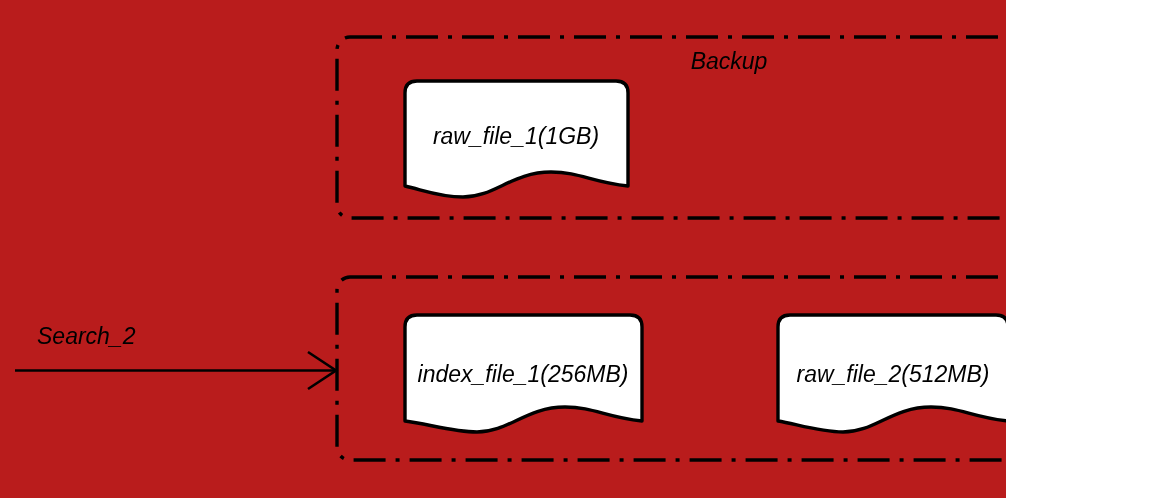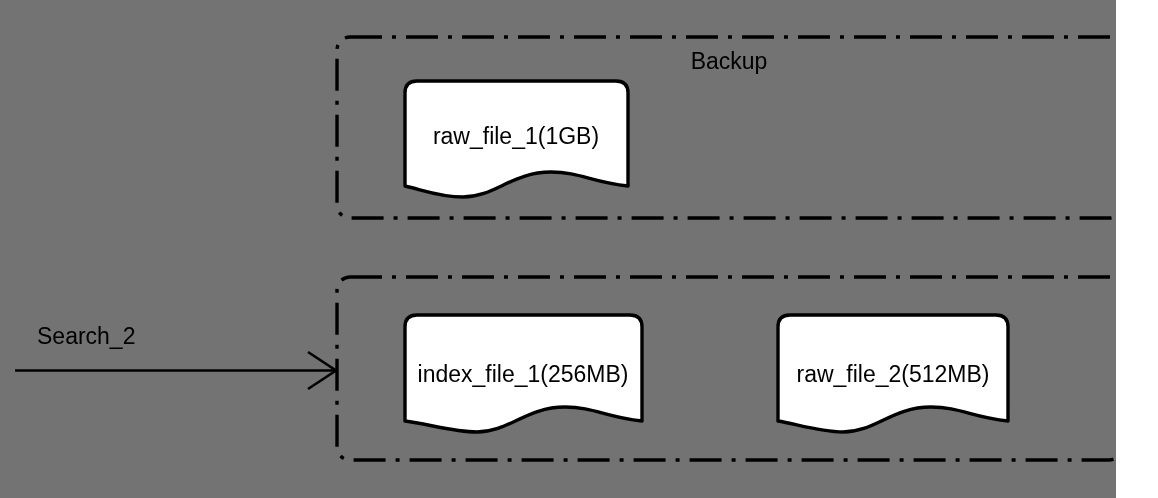--- a/index.html
+++ b/index.html
@@ -5,24 +5,25 @@
   html, body {
     margin: 0;
     padding: 0;
     background: #ffffff;
   }
   body {
     font-family: "Liberation Sans", sans-serif;
   }
   #canvas {
     position: relative;
-    width: 1116px;
+    width: 1006px;
     height: 498px;
-    background: #737373;
+    background: #b91c1c;
     overflow: hidden;
+    font-style: italic;
   }
   #canvas svg {
     position: absolute;
     top: 0;
     left: 0;
     width: 1158px;
     height: 498px;
   }
   .dashdot-box {
     fill: none;

